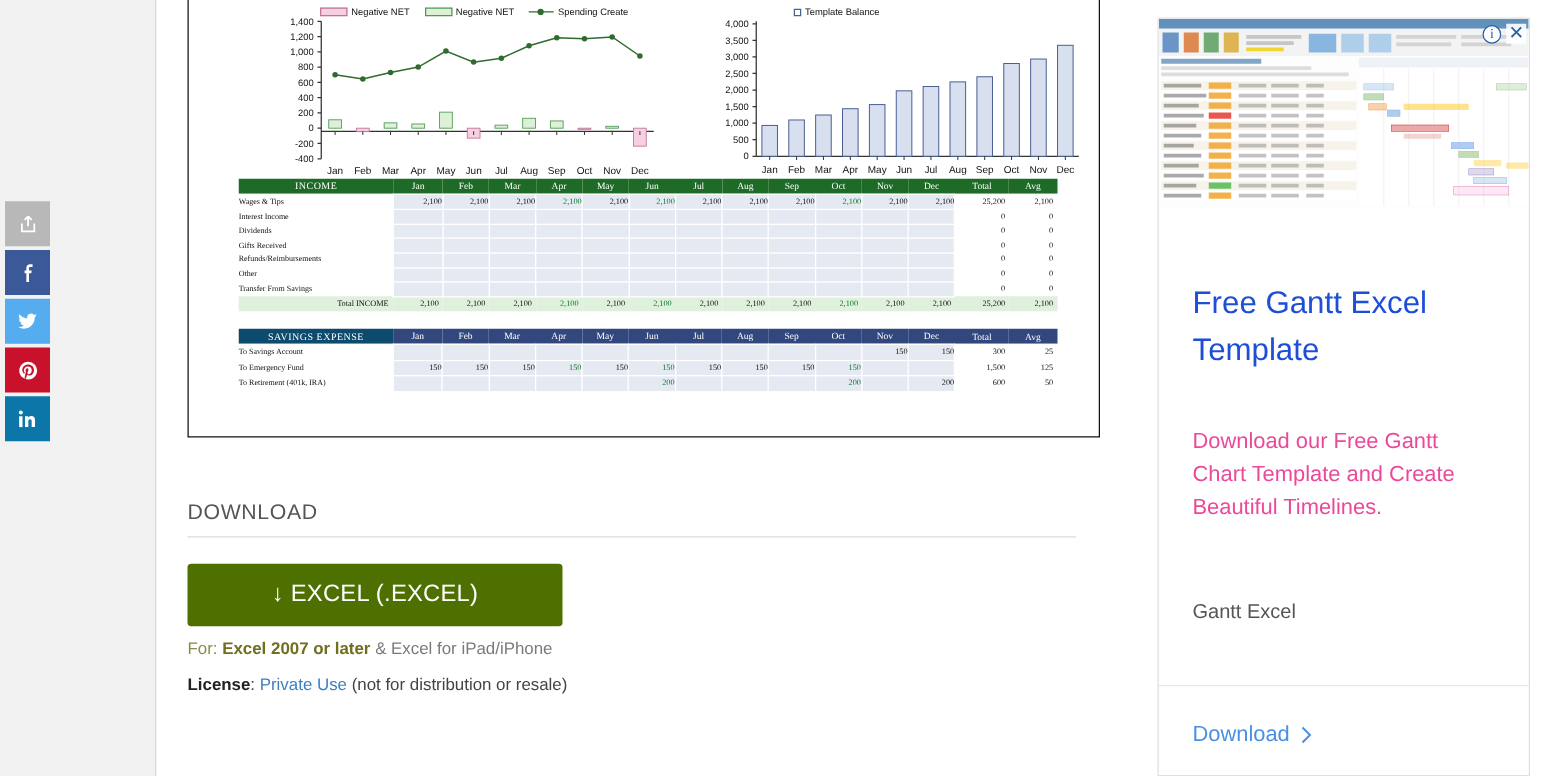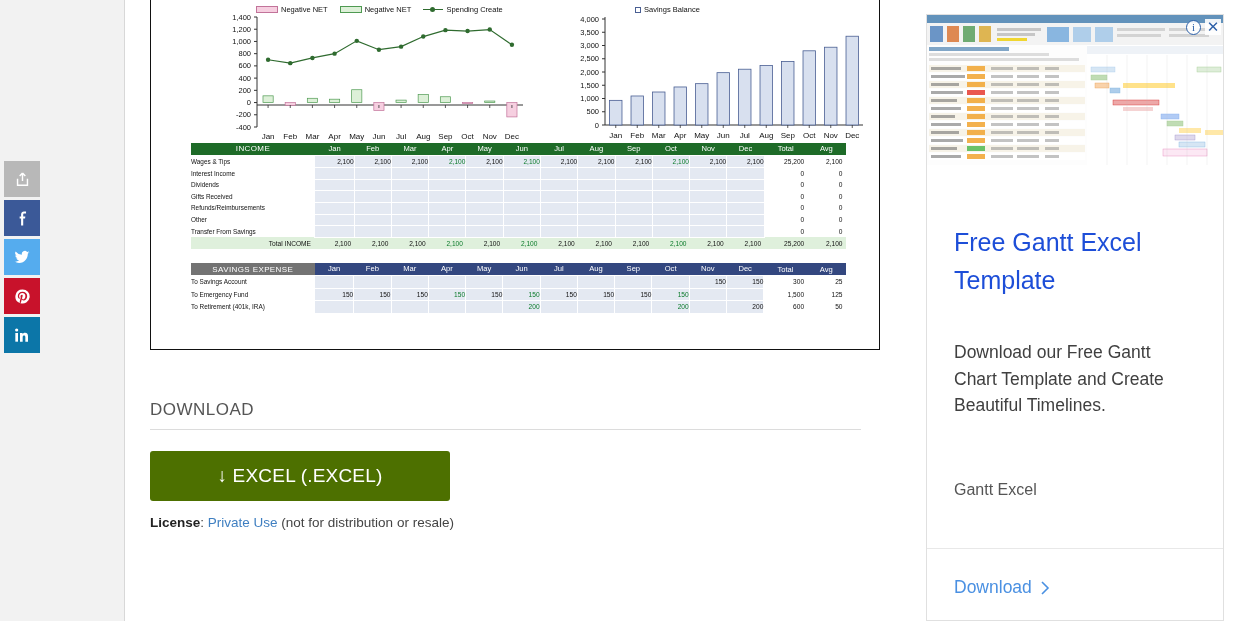--- a/index.html
+++ b/index.html
@@ -45,27 +45,27 @@
   .swatch-line::before {
     content:""; position:absolute; left:0; top:3px; width:20px; height:1px; background:#2f6b2f;
   }
   .swatch-line::after {
     content:""; position:absolute; left:7px; top:1px; width:5px; height:5px;
     border-radius:50%; background:#2f6b2f;
   }
   .swatch-sq { width:6px; height:6px; border:1px solid #4a5f93; background:#fff; display:inline-block; }
 
   
-  .sheet { position:absolute; font-size:6.6px; color:#111; }
+  .sheet { position:absolute; font-size:6.6px; color:#111;font-family:Liberation Serif, serif; }
   .sheet table { border-collapse:collapse; table-layout:fixed; }
   .sheet td, .sheet th { padding:0; height:11.6px; line-height:11.6px; font-weight:normal; }
 
   .hdr-income { background:#1e6b28; color:#ffffff; font-size:8px; text-align:center; letter-spacing:.4px; }
   .hdr-income-mon { background:#1e6b28; color:#ffffff; font-size:7.6px; text-align:center; }
-  .hdr-sav { background:#737373; color:#ffffff; font-size:8px; text-align:center; letter-spacing:.4px;margin-left:27px; }
+  .hdr-sav { background:#0c4a6e; color:#ffffff; font-size:8px; text-align:center; letter-spacing:.4px;margin-left:27px; }
   .hdr-sav-mon { background:#33477f; color:#ffffff; font-size:7.6px; text-align:center; }
 
   .rowlabel { background:#ffffff; text-align:left; padding-left:3px; font-size:6.4px; color:#111; }
   .cell { background:#e4e9f2; border:1px solid #ffffff; text-align:right; padding-right:3px; font-size:6.6px; }
   .cell.green { color:#0a7a2a; }
   .cell.plain { background:#ffffff; border:none; text-align:right; padding-right:3px; }
   .totrow td { background:#dff0dc; text-align:right; padding-right:3px; font-weight:normal; }
   .totrow td.lbl { text-align:right; padding-right:4px; background:#dff0dc; }
 
   
@@ -106,21 +106,21 @@
     position:absolute; right:2px; top:4px; width:16px; height:16px;
     color:#2b5fa8; font-size:15px; line-height:16px; text-align:center;
     background:rgba(255,255,255,.9); cursor:pointer;
   }
   #ad-head {
     position:absolute; left:27px; top:208px; width:250px;
     font-size:25px; line-height:1.53; color:#1d4ed8; font-weight:400;
   }
   #ad-body {
     position:absolute; left:27px; top:324px; width:230px;
-    font-size:17.5px; line-height:1.52; color:#404040;
+    font-size:17.5px; line-height:1.52; color:#ec4899;
   }
   #ad-brand {
     position:absolute; left:27px; top:466px; font-size:16px; color:#555;
   }
   #ad-div { position:absolute; left:0; top:533px; width:296px; height:1px; background:#e8e8e8; }
   #ad-cta {
     position:absolute; left:27px; top:562px; font-size:17.5px; color:#4a90e2;
     display:flex; align-items:center; gap:8px; cursor:pointer;
   }
 </style>
@@ -176,21 +176,21 @@
         </span>
         <span class="legend-item">
           <span class="swatch-line"></span>
           <span>Spending Create</span>
         </span>
       </div>
 
       <div class="chart-legend" style="left:484px; top:14px;">
         <span class="legend-item">
           <span class="swatch-sq"></span>
-          <span>Savings Balance</span>
+          <span>Template Balance</span>
         </span>
       </div>
 
       <svg id="net-chart" width="360" height="130" viewBox="0 0 360 130" style="position:absolute; left:20px; top:22px;">
 
         <line x1="86" y1="4" x2="86" y2="114" stroke="#333" stroke-width="1"></line>
 
         <line x1="86" y1="92" x2="352" y2="92" stroke="#333" stroke-width="1"></line>
         <g id="net-yticks">
             <line x1="83" y1="4" x2="86" y2="4" stroke="#333" stroke-width="1"></line>
@@ -610,20 +610,23 @@
       </div>
 
     </div>
   </div>
 
   <div id="download-sec">
     <div id="download-title">DOWNLOAD</div>
 
     <div class="dl-btn">↓ EXCEL (.EXCEL)</div>
 
+    <div class="dl-note">
+      <span>For: </span><b>Excel 2007 or later</b><span class="gray"> &amp; Excel for iPad/iPhone</span>
+    </div>
 
 
     <div class="license">
       <b>License</b><span>: </span><a href="#">Private Use</a><span> (not for distribution or resale)</span>
     </div>
   </div>
 </div>
 
 <div id="ad-panel">
   <div id="ad-img">

